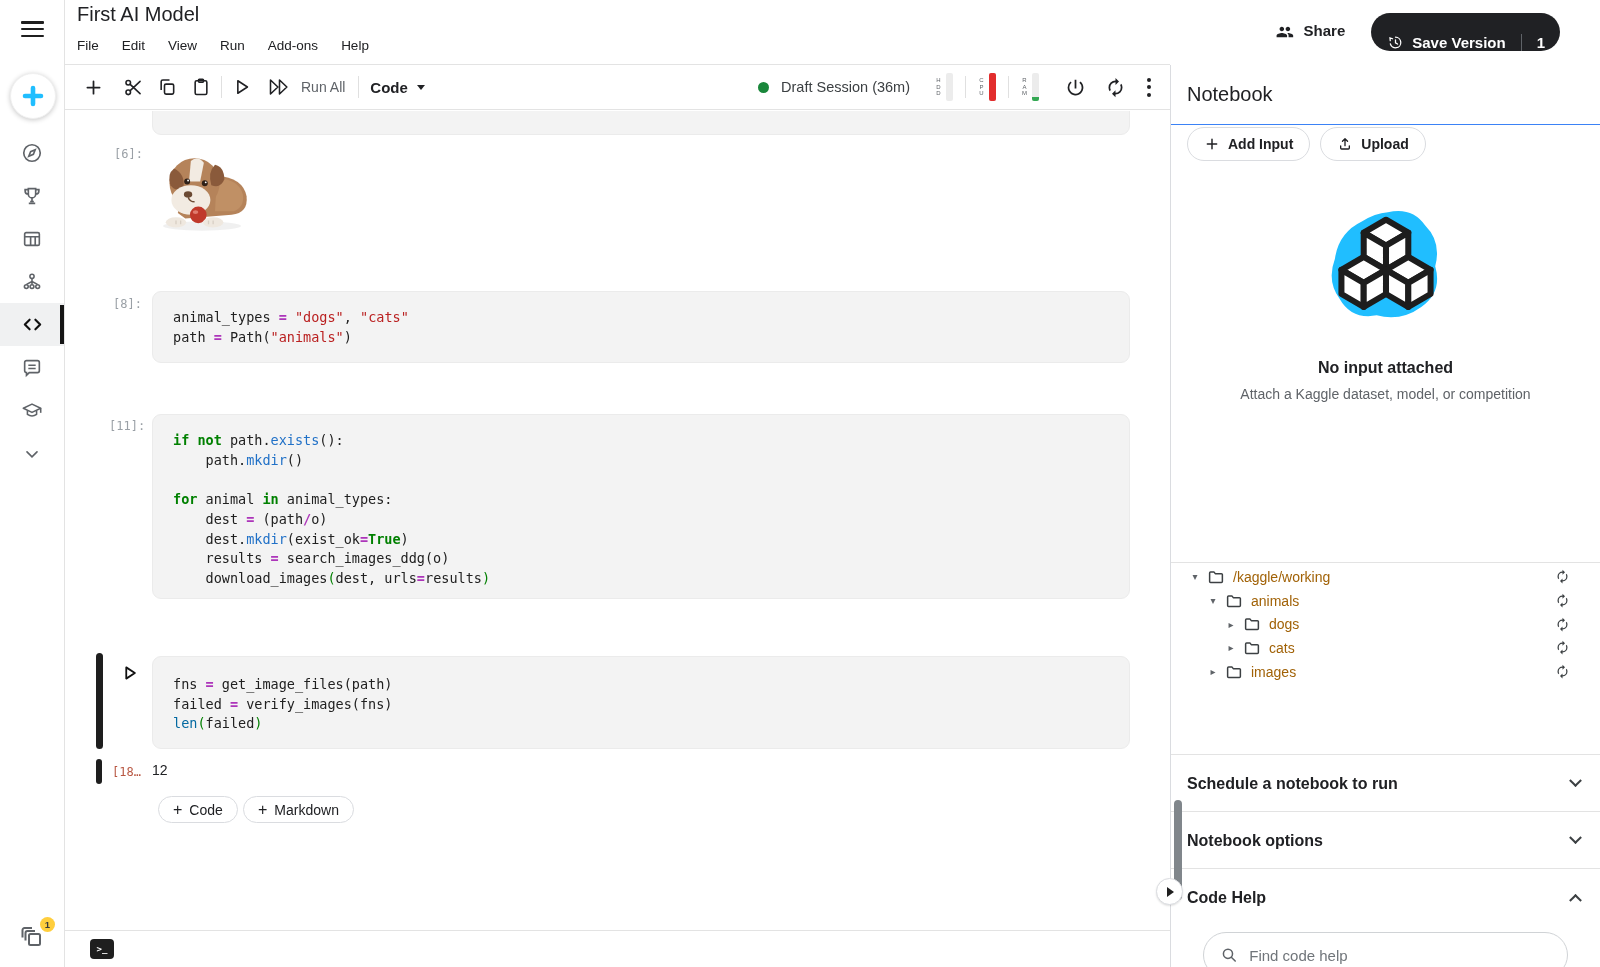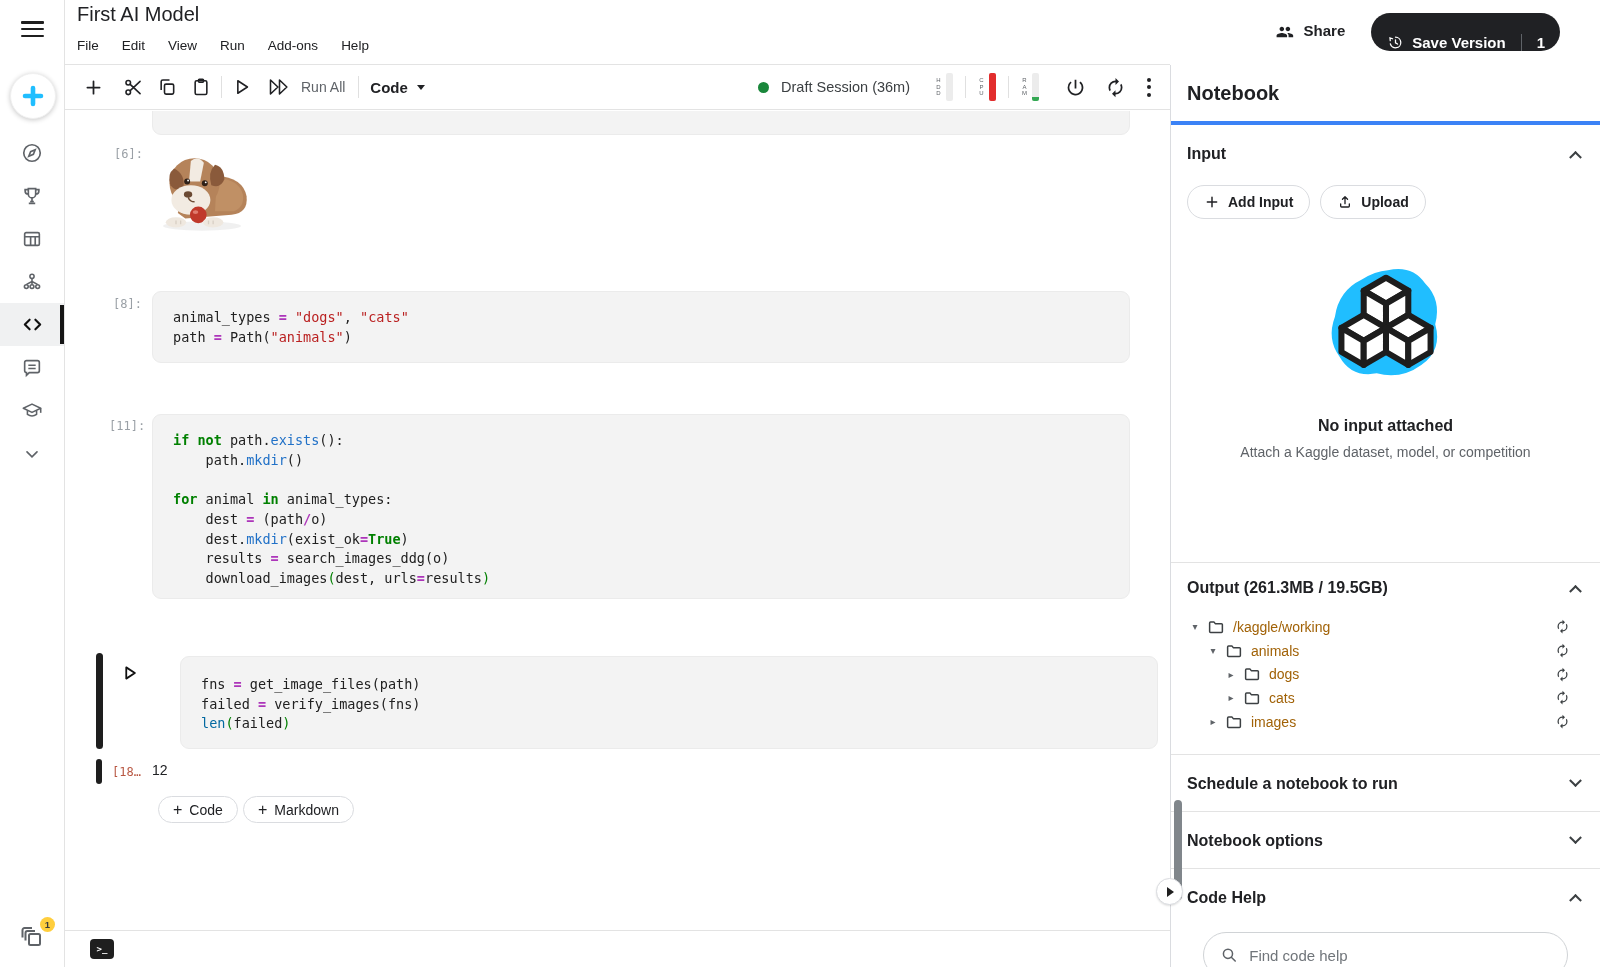--- a/index.html
+++ b/index.html
@@ -86,22 +86,22 @@
 
   .statusbar { position:absolute; left:0; top:865px; width:100%; height:37px; border-top:1px solid #e3e3e3;
     display:flex; align-items:center; padding-left:25px; background:#fff; }
   .terminal-icon { width:24px; height:20px; background:#1f1f1f; border-radius:4px; color:#fff;
     font-family:"DejaVu Sans Mono",monospace; font-size:9px; font-weight:700; display:flex; align-items:center; justify-content:center;
     cursor:pointer; border:none; }
 
   
   .panel { position:absolute; left:1170px; top:65px; width:430px; height:902px; background:#fff;
     border-left:1px solid #dadce0; }
-  .panel-header { height:60px; display:flex; align-items:center; padding:0 16px; border-bottom:4px solid #3b82f6;
-    font-size:20px; font-weight:700; }
+  .panel-header { height:60px; display:flex; align-items:center; padding:0 16px; border-bottom:1px solid #3b82f6;
+    font-size:20px; font-weight:400; }
   .sec { border-bottom:1px solid #e3e3e3; position:relative; }
   .sec-head { display:flex; align-items:center; justify-content:space-between; padding:0 20px 0 16px; cursor:pointer; }
   .sec-title { font-size:16px; font-weight:700; color:#202124; }
   .chev { display:inline-block; width:9px; height:9px; border:solid #3c4043; border-width:0 2.2px 2.2px 0; }
   .chev.up { transform:rotate(-135deg) translate(-2px,-2px); }
   .chev.down { transform:rotate(45deg) translate(-2px,-2px); }
   .sec-input { height:438px; }
   .sec-input .sec-head { height:58px; }
   .input-btns { display:flex; gap:10px; padding:2px 16px 0; }
   .pill-btn { height:34px; border-radius:17px; border:1px solid #dadce0; background:#fff; display:flex;
@@ -377,21 +377,21 @@
       <div class="code-cell" style="left:87px; top:303px; width:978px; height:185px;">
         <div class="code-block"><div class="code-line"><span class="tok-kw">if</span><span class="tok-p"> </span><span class="tok-kw">not</span><span class="tok-p"> path.</span><span class="tok-fn">exists</span><span class="tok-p">():</span></div><div class="code-line"><span class="tok-p">    path.</span><span class="tok-fn">mkdir</span><span class="tok-p">()</span></div><div class="code-line">&nbsp;</div><div class="code-line"><span class="tok-kw">for</span><span class="tok-p"> animal </span><span class="tok-kw">in</span><span class="tok-p"> animal_types:</span></div><div class="code-line"><span class="tok-p">    dest </span><span class="tok-op">=</span><span class="tok-p"> (path</span><span class="tok-op">/</span><span class="tok-p">o)</span></div><div class="code-line"><span class="tok-p">    dest.</span><span class="tok-fn">mkdir</span><span class="tok-p">(exist_ok</span><span class="tok-op">=</span><span class="tok-kw">True</span><span class="tok-p">)</span></div><div class="code-line"><span class="tok-p">    results </span><span class="tok-op">=</span><span class="tok-p"> search_images_ddg(o)</span></div><div class="code-line"><span class="tok-p">    download_images</span><span class="tok-br">(</span><span class="tok-p">dest, urls</span><span class="tok-op">=</span><span class="tok-p">results</span><span class="tok-br">)</span></div></div>
       </div>
 
       <div class="sel-bar" style="left:31px; top:542px; width:7px; height:96px;"></div>
       <button class="cell-run-btn" style="left:54px; top:552px;">
         <svg width="18" height="18" viewBox="0 0 24 24" fill="none" stroke="#111" stroke-width="2.4" stroke-linejoin="round">
             <path d="M7 4.5L18.5 12 7 19.5z"></path>
           </svg>
       </button>
-      <div class="code-cell" style="left:87px; top:545px; width:978px; height:93px;margin-left:28px;">
+      <div class="code-cell" style="left:87px; top:545px; width:978px; height:93px;">
         <div class="code-block" style="padding-top:18px;"><div class="code-line"><span class="tok-p">fns </span><span class="tok-op">=</span><span class="tok-p"> get_image_files(path)</span></div><div class="code-line"><span class="tok-p">failed </span><span class="tok-op">=</span><span class="tok-p"> verify_images(fns)</span></div><div class="code-line"><span class="tok-bi">len</span><span class="tok-br">(</span><span class="tok-p">failed</span><span class="tok-br">)</span></div></div>
       </div>
 
       <div class="sel-bar" style="left:31px; top:648px; width:6px; height:25px; border-radius:3px;"></div>
       <span class="out-label" style="left:47px; top:654px;">[18…</span>
       <span class="out-value" style="left:87px; top:651px;">12</span>
 
       <button class="add-btn" style="left:93px; top:685px;">
         <span class="plus-sm">+</span>
         <span>Code</span>
@@ -404,24 +404,20 @@
 
     <div class="statusbar">
       <button class="terminal-icon">&gt;_</button>
     </div>
   </div>
 
   <aside class="panel">
     <div class="panel-header">Notebook</div>
 
     <section class="sec sec-input">
-      <div class="sec-head">
-        <span class="sec-title">Input</span>
-        <i class="chev up"></i>
-      </div>
       <div class="input-btns">
         <button class="pill-btn">
           <svg width="16" height="16" viewBox="0 0 24 24" fill="none" stroke="#202124" stroke-width="2.2" stroke-linecap="round">
               <path d="M12 5v14M5 12h14"></path>
             </svg>
           <span>Add Input</span>
         </button>
         <button class="pill-btn">
           <svg width="16" height="16" viewBox="0 0 24 24" fill="none" stroke="#202124" stroke-width="2" stroke-linecap="round" stroke-linejoin="round">
             <path d="M12 14.5V4.5M8.2 8L12 4.2 15.8 8"></path>
@@ -444,24 +440,20 @@
             <path d="M70 72 L94 86 L94 112 L70 98 Z"></path>
             <path d="M118 72 L94 86 L94 112 L118 98 Z"></path>
           </g>
         </svg>
         <div class="empty-title">No input attached</div>
         <div class="empty-sub">Attach a Kaggle dataset, model, or competition</div>
       </div>
     </section>
 
     <section class="sec sec-output">
-      <div class="sec-head">
-        <span class="sec-title">Output (261.3MB / 19.5GB)</span>
-        <i class="chev up"></i>
-      </div>
       <div class="tree">
           <div class="tree-row" style="padding-left: 18px;">
             <span class="tree-caret">▾</span>
             <span class="tree-folder">
               <svg width="18" height="18" viewBox="0 0 24 24" fill="none" stroke="#3c4043" stroke-width="2" stroke-linejoin="round">
                 <path d="M3.5 7.5V18a1.3 1.3 0 0 0 1.3 1.3h14.4A1.3 1.3 0 0 0 20.5 18V8.8a1.3 1.3 0 0 0-1.3-1.3H11L9.2 5.2H4.8A1.3 1.3 0 0 0 3.5 6.5Z"></path>
               </svg>
             </span>
             <span class="tree-name">/kaggle/working</span>
             <span class="tree-refresh">

